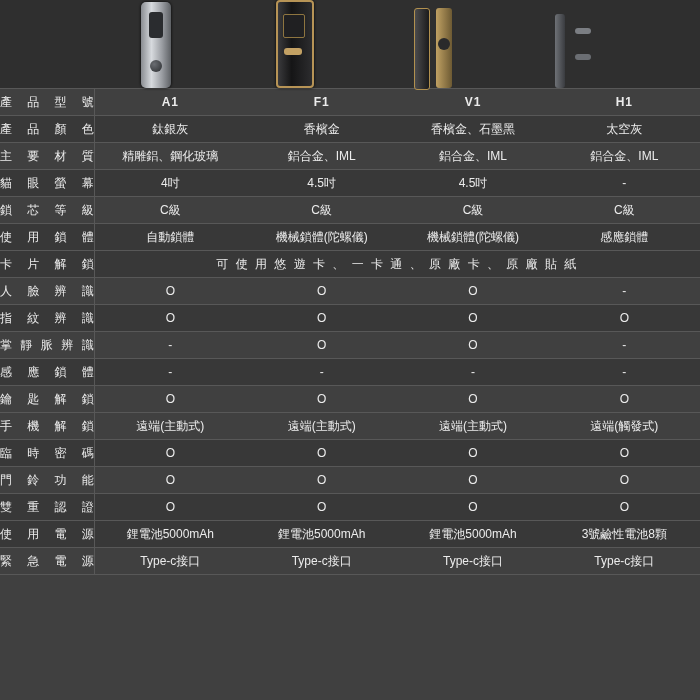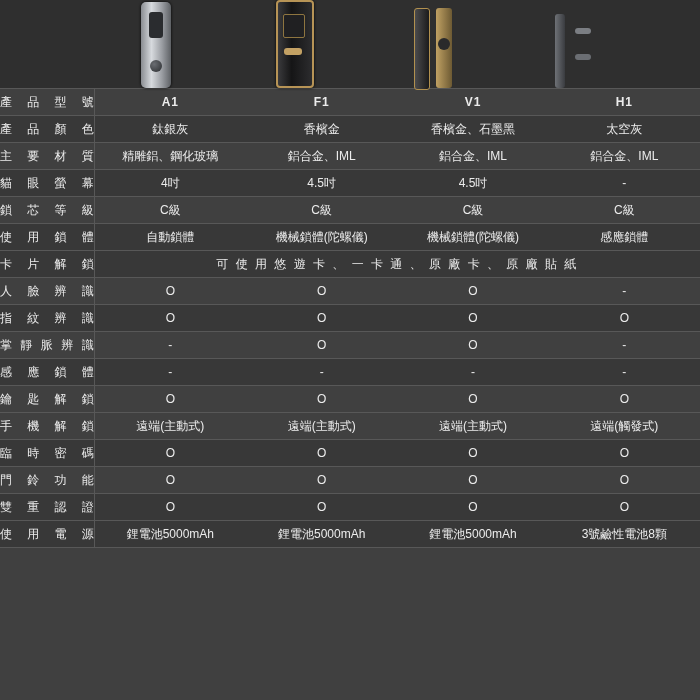--- a/index.html
+++ b/index.html
@@ -238,16 +238,23 @@
           <td class="col">O</td>
           <td class="col">O</td>
         </tr>
         <tr class="alt">
           <td class="label">使 用 電 源</td>
           <td class="col xsmall">鋰電池5000mAh</td>
           <td class="col xsmall">鋰電池5000mAh</td>
           <td class="col xsmall">鋰電池5000mAh</td>
           <td class="col small">3號鹼性電池8顆</td>
         </tr>
+        <tr>
+          <td class="label">緊 急 電 源</td>
+          <td class="col small">Type-c接口</td>
+          <td class="col small">Type-c接口</td>
+          <td class="col small">Type-c接口</td>
+          <td class="col small">Type-c接口</td>
+        </tr>
       </tbody>
   </table>
 
 </div>
 
 </body></html>

